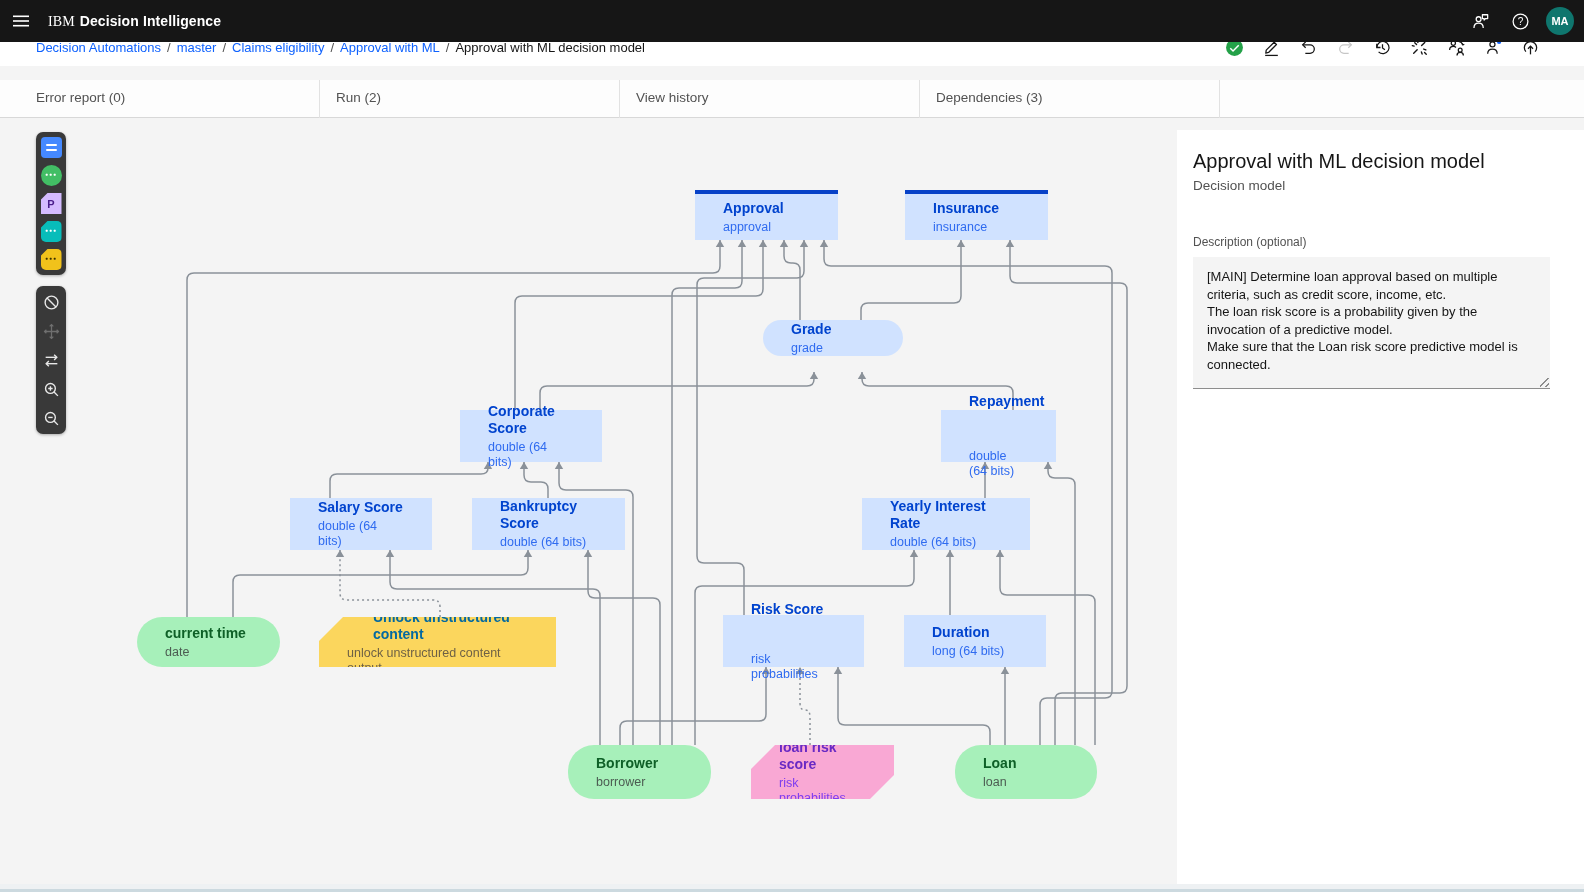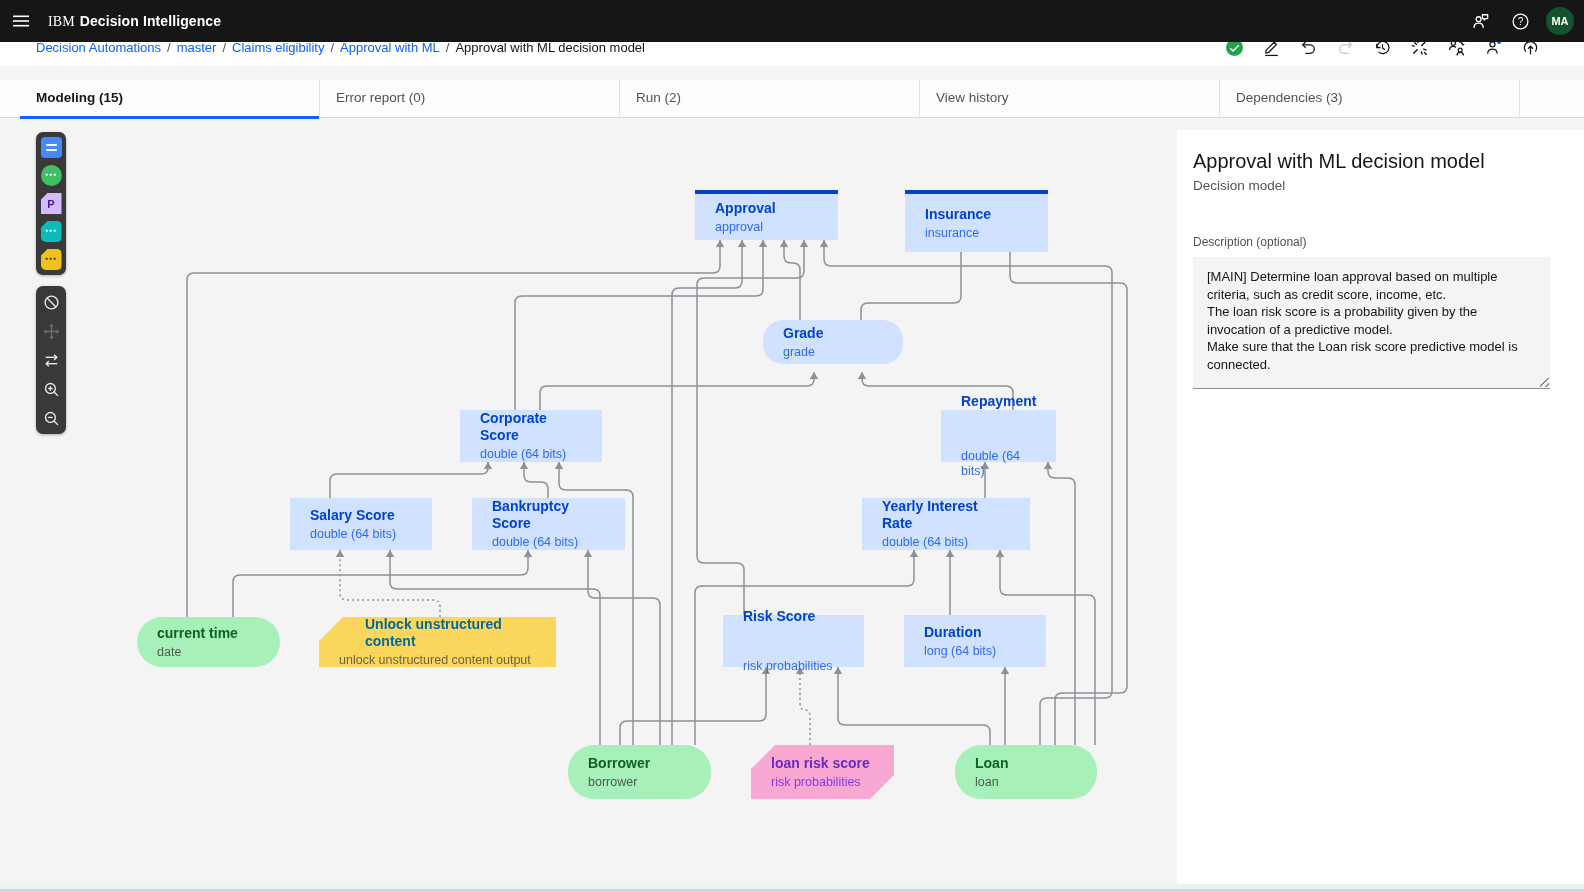--- a/index.html
+++ b/index.html
@@ -9,21 +9,21 @@
   
   .app-header{position:absolute;left:0;top:0;width:1584px;height:42px;background:#161616;
     display:flex;align-items:center;color:#fff;z-index:30;}
   .hamburger{width:42px;height:42px;display:flex;align-items:center;justify-content:center;cursor:pointer;}
   .hamburger svg{display:block;}
   .brand{font-size:14px;margin-left:6px;letter-spacing:.1px;color:#fff;}
   .brand .pfx{font-weight:400;margin-right:5px;font-family:Liberation Serif, serif;}
   .brand .nm{font-weight:700;}
   .header-spacer{flex:1;}
   .hdr-btn{width:40px;height:42px;display:flex;align-items:center;justify-content:center;cursor:pointer;}
-  .avatar{width:28px;height:28px;border-radius:50%;background:#14532d;color:#fff;font-size:11px;font-weight:700;
+  .avatar{width:28px;height:28px;border-radius:50%;background:#0f766e;color:#fff;font-size:11px;font-weight:700;
     display:flex;align-items:center;justify-content:center;margin:0 10px 0 6px;cursor:pointer;}
 
   
   .crumb-bar{position:absolute;left:0;top:28px;width:1584px;height:38px;background:#fff;
     display:flex;align-items:center;padding-left:36px;font-size:13px;z-index:29;}
   .crumb{color:#0f62fe;cursor:pointer;}
   .crumb-sep{color:#525252;margin:0 6px;}
   .crumb-current{color:#161616;}
   .crumb-actions{margin-left:auto;display:flex;align-items:center;gap:17px;padding-right:44px;}
   .act-icon{width:20px;height:20px;display:flex;align-items:center;justify-content:center;cursor:pointer;}
@@ -40,21 +40,21 @@
   
   .main{position:absolute;left:0;top:118px;width:1584px;height:766px;display:flex;}
   .canvas{position:relative;width:1177px;height:766px;background:#f4f4f4;overflow:hidden;}
   #edge-svg{position:absolute;left:0;top:0;z-index:1;}
   .edge{fill:none;stroke:#8a9199;stroke-width:1.5;}
   .edge.dotted{stroke-dasharray:2 3;}
   .arrowhead{fill:#8a9199;stroke:none;}
 
   
   .node{position:absolute;display:flex;flex-direction:column;justify-content:center;
-    padding:0 20px;z-index:5;cursor:pointer;}
+    padding:0 28px;z-index:5;cursor:pointer;}
   .node .t{font-size:14px;font-weight:700;line-height:17px;}
   .node .s{font-size:12.5px;line-height:15px;margin-top:3px;}
   .decision{background:#d0e2ff;}
   .decision .t{color:#0043ce;}
   .decision .s{color:#2f6bf0;}
   .decision-root{border-top:4px solid #0641c8;}
   .input{background:#a7f0ba;border-radius:26px;}
   .input .t{color:#0e6027;}
   .input .s{color:#4c5c52;}
   .task{background:#fbd65d;clip-path:polygon(24px 0,100% 0,100% 100%,0 100%,0 24px);}
@@ -191,21 +191,20 @@
       <svg width="19" height="19" viewBox="0 0 18 18" fill="none" stroke="#161616" stroke-width="1.2">
         <path d="M4.6 12.9a5.8 5.8 0 1 1 8.8 0"></path>
           <path d="M9 15.5V8"></path>
           <path d="M6.6 10.2 9 7.8l2.4 2.4"></path>
       </svg>
     </div>
   </div>
 </div>
 
 <div class="tab-bar" id="tab-bar">
-    <div class="tab active">Modeling (15)</div>
     <div class="tab">Error report (0)</div>
     <div class="tab">Run (2)</div>
     <div class="tab">View history</div>
     <div class="tab">Dependencies (3)</div>
   </div>
 
 <div class="main">
   <div class="canvas" id="canvas">
     <svg id="edge-svg" width="1177" height="766">
         <path d="M187,499 L187,162 Q187,155 194,155 L713,155 Q720,155 720,148 L720,122" class="edge"></path>
@@ -316,25 +315,25 @@
             <path d="M4.9 7h4.2"></path>
           </svg>
       </div>
     </div>
 
     <div id="nodes">
         <div class="node decision decision-root" style="left: 695px; top: 72px; width: 143px; height: 50px;">
           <div class="t">Approval</div>
           <div class="s">approval</div>
         </div>
-        <div class="node decision decision-root" style="left: 905px; top: 72px; width: 143px; height: 62px;">
+        <div class="node decision decision-root" style="left: 905px; top: 72px; width: 143px; height: 50px;">
           <div class="t">Insurance</div>
           <div class="s">insurance</div>
         </div>
-        <div class="node decision" style="left: 763px; top: 202px; width: 140px; height: 44px; border-radius: 20px;">
+        <div class="node decision" style="left: 763px; top: 202px; width: 140px; height: 36px; border-radius: 20px;">
           <div class="t">Grade</div>
           <div class="s">grade</div>
         </div>
         <div class="node decision" style="left: 460px; top: 292px; width: 142px; height: 52px; justify-content: center;">
           <div class="t">Corporate Score</div>
           <div class="s">double (64 bits)</div>
         </div>
         <div class="node decision" style="left: 941px; top: 292px; width: 115px; height: 52px; gap: 36px;">
           <div class="t">Repayment</div>
           <div class="s">double (64 bits)</div>

